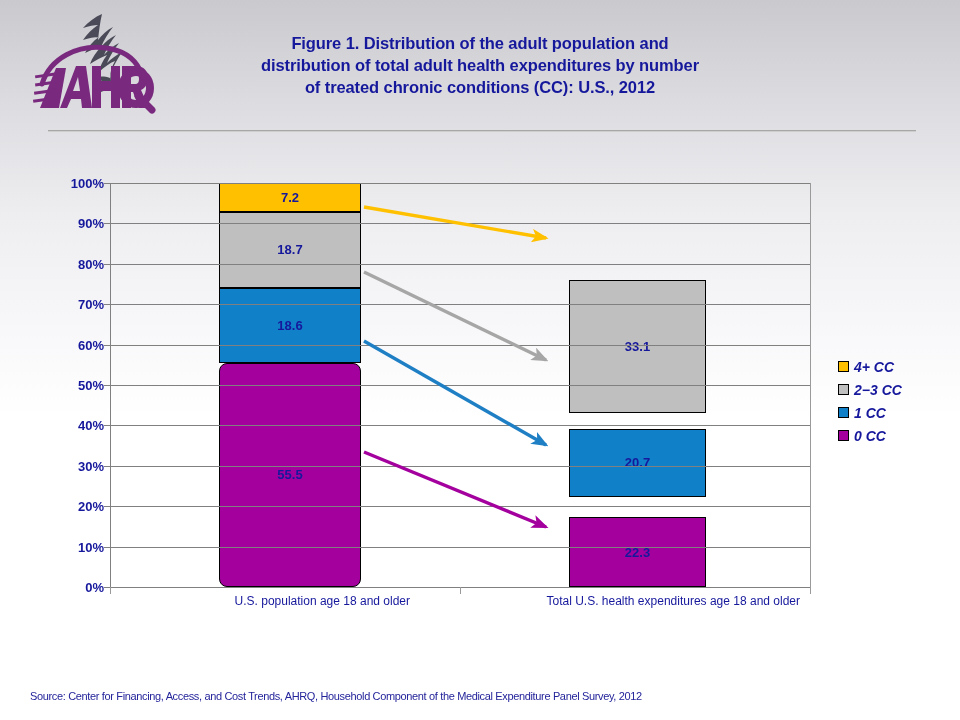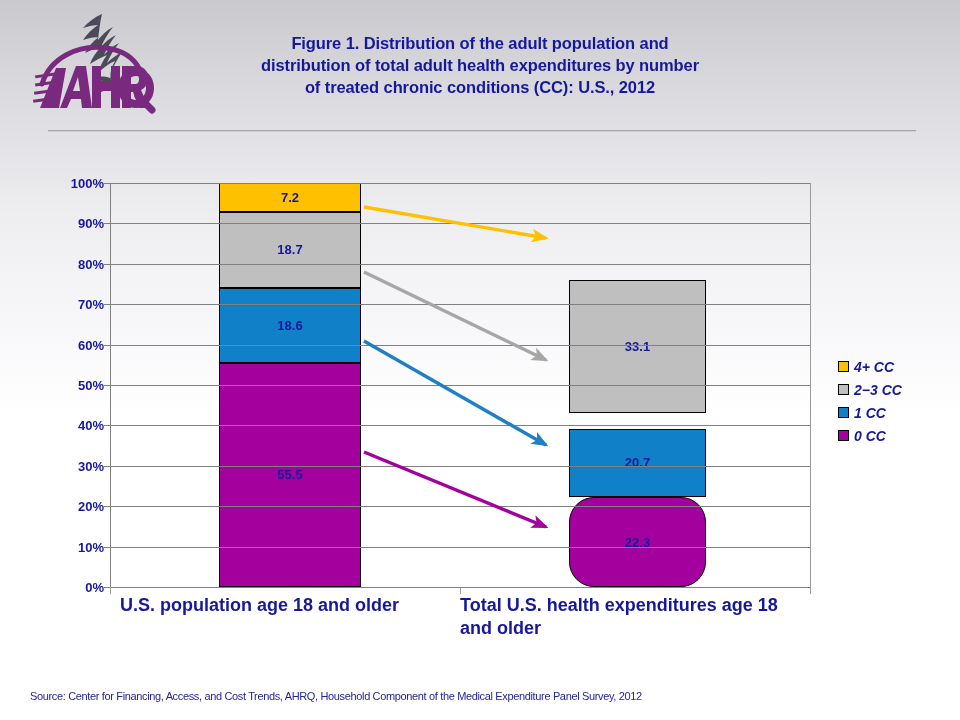--- a/index.html
+++ b/index.html
@@ -52,22 +52,22 @@
     font-size:13px; font-weight:bold; color:#16189c;
   }
   #bar1 { left:108px; width:142px; height:404px; }
   #bar2 { left:458px; width:137px; height:404px; }
 
   
   #arrows { position:absolute; left:0; top:0; width:960px; height:720px; pointer-events:none; }
 
   
   .xlabel {
-    position:absolute; text-align:left;
-    font-size:18px; font-weight:bold; color:#16189c; line-height:1.25;
+    position:absolute; text-align:right;
+    font-size:12px; font-weight:normal; color:#16189c; line-height:1.25;
   }
   #xlabel0 { left:120px; top:594px; width:290px; }
   #xlabel1 { left:460px; top:594px; width:340px; }
   .xtick { position:absolute; top:587px; width:1px; height:7px; background:#9a9a9a; }
 
   
   #legend { position:absolute; left:838px; top:355px; }
   .legend-row { display:flex; align-items:center; height:23px;font-style:italic; }
   .legend-swatch {
     width:11px; height:11px; border:1px solid #000; margin-right:5px; flex:none;
@@ -134,35 +134,35 @@
       <div class="ytick-label" style="top: 202px;">50%</div>
       <div class="ytick-label" style="top: 242.4px;">40%</div>
       <div class="ytick-label" style="top: 282.8px;">30%</div>
       <div class="ytick-label" style="top: 323.2px;">20%</div>
       <div class="ytick-label" style="top: 363.6px;">10%</div>
       <div class="ytick-label" style="top: 404px;">0%</div>
     </div>
 
   <div id="plot">
     <div id="bar1" class="bar">
-        <div class="seg" style="height: 224.22px; bottom: 0px; background: rgb(163, 0, 158);">
+        <div class="seg" style="height: 224.22px; bottom: 0px; background: rgb(163, 0, 158); border-radius: 8px;">
           <span>55.5</span>
         </div>
         <div class="seg" style="height: 75.144px; bottom: 224.22px; background: rgb(16, 128, 200);">
           <span>18.6</span>
         </div>
         <div class="seg" style="height: 75.548px; bottom: 299.364px; background: rgb(191, 191, 191);">
           <span>18.7</span>
         </div>
         <div class="seg" style="height: 29.088px; bottom: 374.912px; background: rgb(255, 192, 0);">
           <span>7.2</span>
         </div>
       </div>
     <div id="bar2" class="bar">
-        <div class="seg" style="height: 90px; bottom: 0px; background: rgb(163, 0, 158); border-radius: 25px;">
+        <div class="seg" style="height: 70px; bottom: 0px; background: rgb(163, 0, 158);">
           <span>22.3</span>
         </div>
         <div class="seg" style="height: 68px; bottom: 90.092px; background: rgb(16, 128, 200);">
           <span>20.7</span>
         </div>
         <div class="seg" style="height: 133.724px; bottom: 173.72px; background: rgb(191, 191, 191);">
           <span>33.1</span>
         </div>
       </div>
   <div class="gridline" style="top: 0px;"></div>

